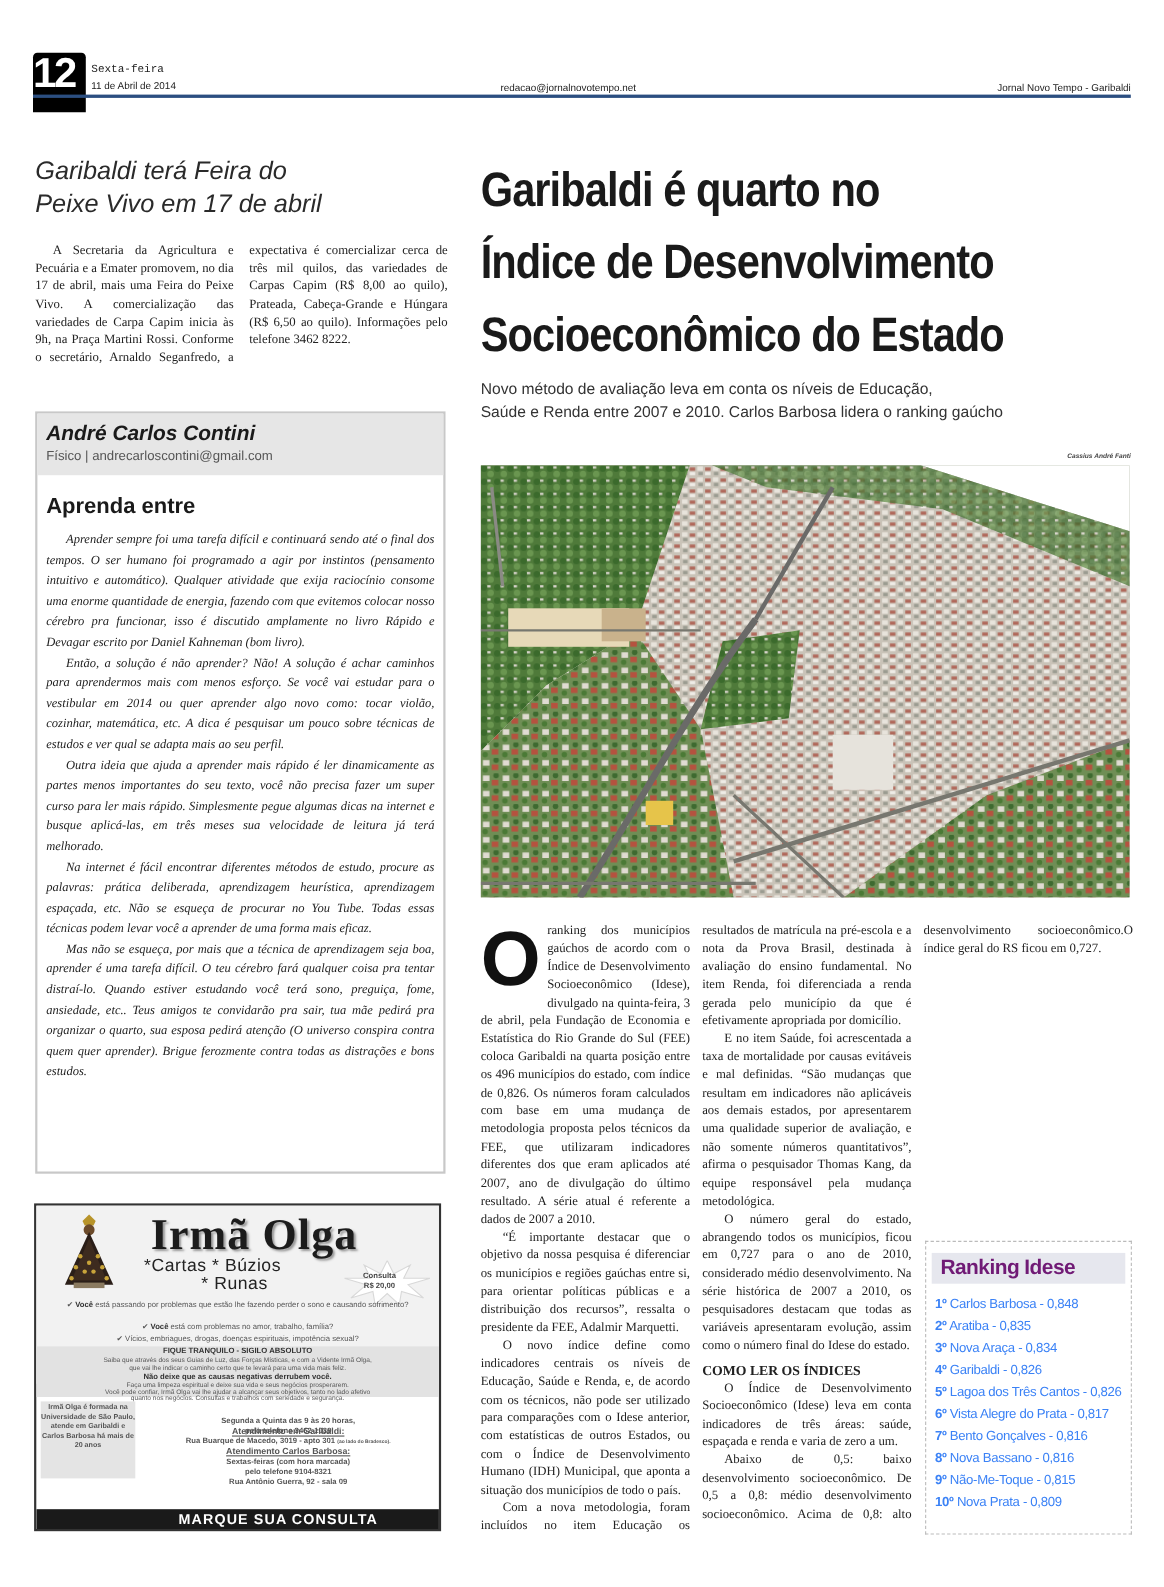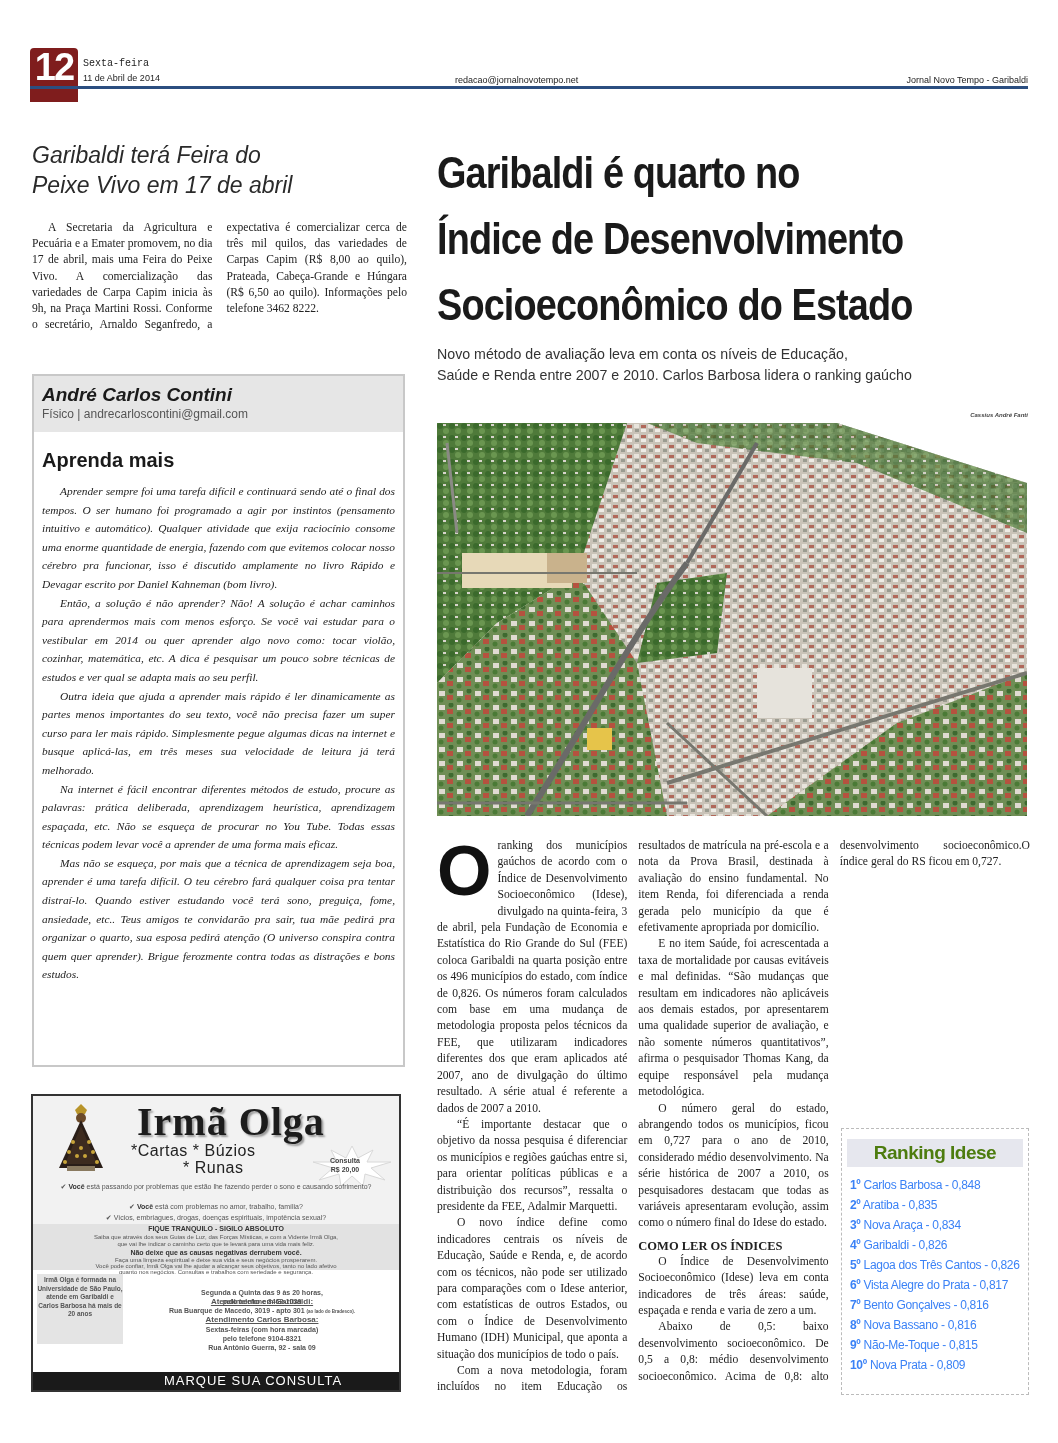--- a/index.html
+++ b/index.html
@@ -1,22 +1,22 @@
 <!DOCTYPE html>
 <html><head>
 <meta charset="utf-8">
 <style>
   * { box-sizing: border-box; margin: 0; padding: 0; }
   html, body { width: 1058px; height: 1443px; background: #ffffff; overflow: hidden; }
   body { position: relative; font-family: "Liberation Serif", serif; color: #1a1a1a; }
 
   
   .hdr { position: absolute; left: 30px; top: 48px; width: 998px; height: 42px; }
-  .page-num { position: absolute; left: 0; top: 0; width: 48px; height: 54px; background: #7f1d1d; color: #fff;
-    font-family: "Liberation Sans", sans-serif; font-weight: bold; font-size: 38px; line-height: 38px; text-align: center;
+  .page-num { position: absolute; left: 0; top: 0; width: 48px; height: 54px; background: #000000; color: #fff;
+    font-family: "Liberation Sans", sans-serif; font-weight: bold; font-size: 38px; line-height: 38px; 
     border-radius: 4px 4px 0 0; letter-spacing: -2px; }
   .hdr-day { position: absolute; left: 53px; top: 10px; font-family: Liberation Mono, monospace; font-size: 10px; color: #222; }
   .hdr-date { position: absolute; left: 53px; top: 25px; font-family: "Liberation Sans", sans-serif; font-size: 9px; color: #222; }
   .hdr-email { position: absolute; left: 425px; top: 27px; font-family: "Liberation Sans", sans-serif; font-size: 9px; color: #222; }
   .hdr-paper { position: absolute; right: 0; top: 27px; font-family: "Liberation Sans", sans-serif; font-size: 9px; color: #222; }
   .hdr-rule { position: absolute; left: 0; top: 38px; width: 998px; height: 3px; background: #2b4e80; }
 
   
   .feira-title { position: absolute; left: 32px; top: 140px; width: 370px; font-family: "Liberation Sans", sans-serif;
     font-style: italic; font-size: 23px; line-height: 30px; color: #2a2a2a; }
@@ -40,39 +40,39 @@
   .ad-icon { position: absolute; left: 14px; top: 6px; width: 68px; height: 72px; }
   .ad-name { position: absolute; left: 88px; top: 2px; font-family: "Liberation Serif", serif; font-weight: bold; font-size: 40px; color: #1c1c1c; letter-spacing: 1px; text-shadow: 2px 2px 2px #999; margin-left: 16px; }
   .ad-services1 { position: absolute; left: 98px; top: 46px; font-size: 16px; color: #222; letter-spacing: 0.5px; }
   .ad-services2 { position: absolute; left: 150px; top: 63px; font-size: 16px; color: #222; letter-spacing: 0.5px; }
   .ad-star { position: absolute; left: 280px; top: 50px; width: 78px; height: 40px; }
   .ad-price { position: absolute; left: 297px; top: 60px; font-size: 7px; font-weight: bold; text-align: center; color: #444; line-height: 9px; }
   .ad-line { position: absolute; left: 0; width: 366px; text-align: center; font-size: 7px; line-height: 9px; color: #555; }
   .ad-line b { color: #333; }
   .ad-mid { position: absolute; left: 0; top: 128px; width: 366px; height: 46px; background: #e2e2e2; }
   .ad-side { position: absolute; left: 4px; top: 178px; width: 86px; height: 70px; background: #e4e4e4; font-size: 6.5px; font-weight: bold; text-align: center; line-height: 8.5px; color: #555; padding-top: 2px; }
-  .ad-cta { position: absolute; left: 0; bottom: 0; width: 440px; height: 18px; background: #1a1a1a; color: #fff; font-weight: normal; font-size: 13px; text-align: center; line-height: 18px; letter-spacing: 1px; }
+  .ad-cta { position: absolute; left: 0; bottom: 0; width: 440px; height: 18px; background: #1a1a1a; color: #fff; font-weight: bold; font-size: 13px; text-align: center; line-height: 18px; letter-spacing: 1px; }
 
   
   .main-title { position: absolute; left: 437px; top: 140px; width: 600px; font-family: "Liberation Sans", sans-serif; font-weight: bold;
     font-size: 44px; line-height: 66px; color: #1a1a1a; letter-spacing: -1px; transform: scaleX(0.86); transform-origin: left top; white-space: nowrap; }
   .main-sub { position: absolute; left: 437px; top: 344px; width: 600px; font-family: "Liberation Sans", sans-serif; font-size: 14.2px; line-height: 21px; color: #333; }
   .credit { position: absolute; right: 30px; top: 412px; font-family: "Liberation Sans", sans-serif; font-style: italic; font-weight: bold; font-size: 6px; color: #444; }
   .photo { position: absolute; left: 437px; top: 423px; width: 590px; height: 393px; overflow: hidden; }
 
   .art-cols { position: absolute; left: 437px; top: 838px; width: 593px; height: 565px; column-count: 3; column-gap: 11px; column-fill: auto;
     font-size: 11.6px; line-height: 16.4px; text-align: justify; color: #222; }
   .art-cols p { text-indent: 20px; }
   .art-cols p.first { text-indent: 0; }
   .dropcap { float: left; font-family: "Liberation Sans", sans-serif; font-weight: bold; font-size: 70px; line-height: 58px; height: 62px; margin: 4px 6px 0 0; color: #111; }
   .art-cols h4 { font-family: "Liberation Serif", serif; font-weight: bold; font-size: 12.5px; text-align: left; margin-top: 6px; line-height: 16px; }
 
   
   .rank { position: absolute; left: 841px; top: 1128px; width: 188px; height: 267px; border: 1px dashed #bbb; font-family: "Liberation Sans", sans-serif; }
-  .rank-title { margin: 10px 5px 8px 5px; background: #e6e7ee; color: #4d7c0f; font-weight: bold; font-size: 19px; padding: 3px 8px; letter-spacing: -0.5px; text-align: center; }
+  .rank-title { margin: 10px 5px 8px 5px; background: #e6e7ee; color: #701a75; font-weight: bold; font-size: 19px; padding: 3px 8px; letter-spacing: -0.5px; }
   .rank-list { list-style: none; padding-left: 8px; }
   .rank-list li { font-size: 12px; line-height: 20px; color: #3b82f6; letter-spacing: -0.3px; }
   .rank-list .pos { font-weight: bold; }
 </style>
 </head>
 <body>
 
 <div class="hdr">
   <div class="page-num">12</div>
   <div class="hdr-day">Sexta-feira</div>
@@ -88,21 +88,21 @@
 </div>
 <div class="feira-body">
   <p>A Secretaria da Agricultura e Pecuária e a Emater promovem, no dia 17 de abril, mais uma Feira do Peixe Vivo. A comercialização das variedades de Carpa Capim inicia às 9h, na Praça Martini Rossi. Conforme o secretário, Arnaldo Seganfredo, a expectativa é comercializar cerca de três mil quilos, das variedades de Carpas Capim (R$ 8,00 ao quilo), Prateada, Cabeça-Grande e Húngara (R$ 6,50 ao quilo). Informações pelo telefone 3462 8222.</p>
 </div>
 
 <div class="col-box">
   <div class="col-head">
     <div class="col-author">André Carlos Contini</div>
     <div class="col-sub">Físico | andrecarloscontini@gmail.com</div>
   </div>
-  <div class="col-title">Aprenda mais</div>
+  <div class="col-title">Aprenda entre</div>
   <div class="col-body">
     <p>Aprender sempre foi uma tarefa difícil e continuará sendo até o final dos tempos.  O ser humano foi programado a agir por instintos (pensamento intuitivo e automático). Qualquer atividade que exija raciocínio consome uma enorme quantidade de energia, fazendo com que evitemos colocar nosso cérebro pra funcionar, isso é discutido amplamente no livro Rápido e Devagar escrito por Daniel Kahneman (bom livro).</p>
     <p>Então, a solução é não aprender? Não! A solução é achar caminhos para aprendermos mais com menos esforço. Se você vai estudar para o vestibular em 2014 ou quer aprender algo novo como: tocar violão, cozinhar, matemática, etc. A dica é pesquisar um pouco sobre técnicas de estudos e ver qual se adapta mais ao seu perfil.</p>
     <p>Outra ideia que ajuda a aprender mais rápido é ler dinamicamente as partes menos importantes do seu texto, você não precisa fazer um super curso para ler mais rápido. Simplesmente pegue algumas dicas na internet e busque aplicá-las, em três meses sua velocidade de leitura já terá melhorado.</p>
     <p>Na internet é fácil encontrar diferentes métodos de estudo, procure as palavras: prática deliberada, aprendizagem heurística, aprendizagem espaçada, etc. Não se esqueça de procurar no You Tube. Todas essas técnicas podem levar você a aprender de uma forma mais eficaz.</p>
     <p>Mas não se esqueça, por mais que a técnica de aprendizagem seja boa, aprender é uma tarefa difícil. O teu cérebro fará qualquer coisa pra tentar distraí-lo. Quando estiver estudando você terá sono, preguiça, fome, ansiedade, etc.. Teus amigos te convidarão pra sair, tua mãe pedirá pra organizar o quarto, sua esposa pedirá atenção (O universo conspira contra quem quer aprender). Brigue ferozmente contra todas as distrações e bons estudos.</p>
   </div>
 </div>
 
 <div class="ad">

